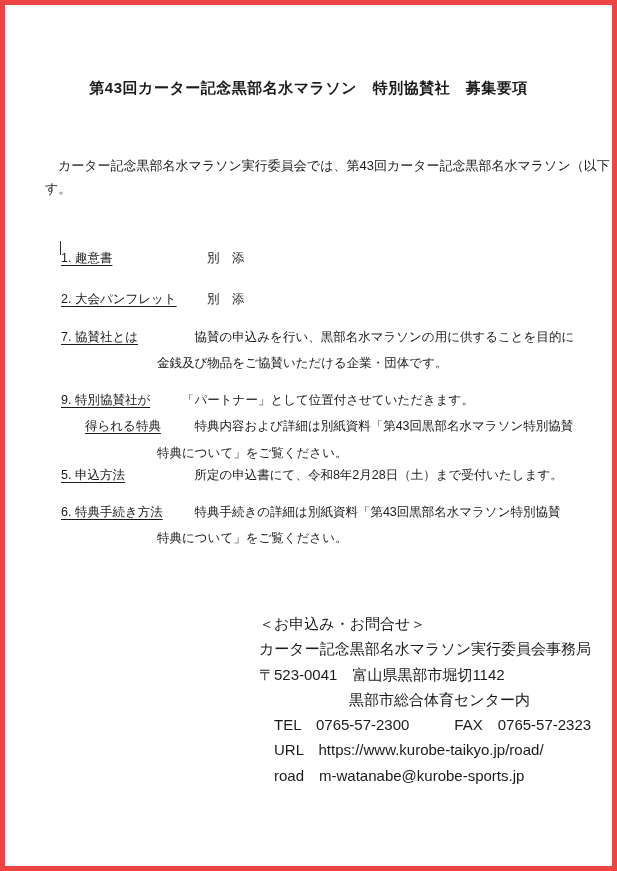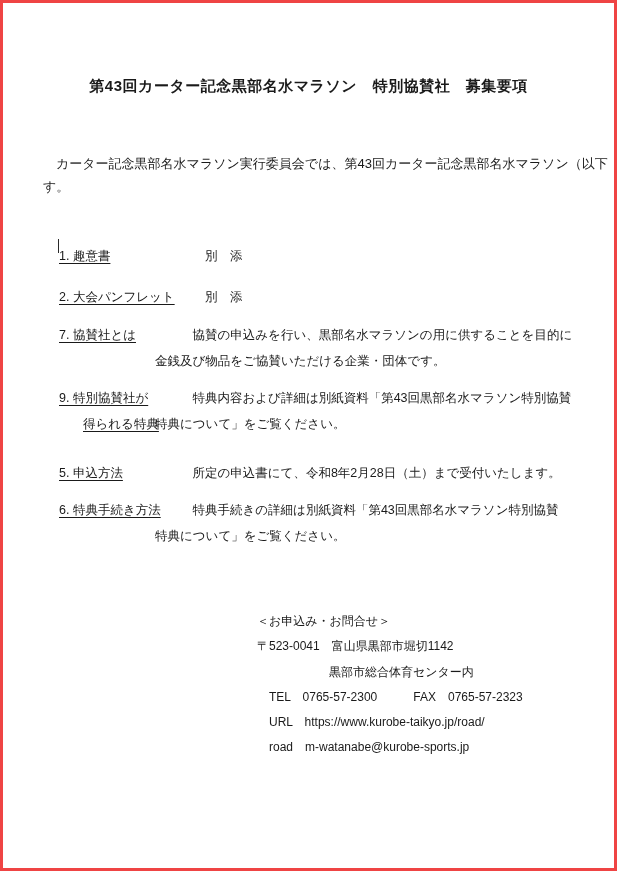--- a/index.html
+++ b/index.html
@@ -6,21 +6,21 @@
     margin: 0;
     padding: 0;
     background: #ffffff;
   }
   .page {
     position: relative;
     width: 617px;
     height: 871px;
     box-sizing: border-box;
     background: #ffffff;
-    border: 3px solid #ef4444;
+    border: 5px solid #ef4444;
     font-family: "Liberation Sans", "DejaVu Sans", sans-serif;
     color: #1a1a1a;
     overflow: hidden;
   }
   .line { white-space: pre; margin-top: 8px; }
 
   .title {
     position: absolute;
     top: 74px;
     left: 0;
@@ -73,21 +73,21 @@
     top: 236px;
     width: 1px;
     height: 14px;
     background: #2a2a2a;
   }
 
   .contact {
     position: absolute;
     top: 602px;
     left: 254px;
-    font-size: 12px;
+    font-size: 15px;
     line-height: 17.3px;
   }
 </style>
 </head>
 <body>
 
 <div class="page">
 
   <h1 class="title">第43回カーター記念黒部名水マラソン　特別協賛社　募集要項</h1>
 
@@ -125,20 +125,21 @@
       <div class="line">金銭及び物品をご協賛いただける企業・団体です。</div>
     </div>
   </section>
 
   <section class="item" style="top:378px">
     <div class="label">
       <div class="line">9. 特別協賛社が</div>
       <div class="line">得られる特典</div>
     </div>
     <div class="content">
+      <div class="line">　　「パートナー」として位置付させていただきます。</div>
       <div class="line">　　　特典内容および詳細は別紙資料「第43回黒部名水マラソン特別協賛</div>
       <div class="line">特典について」をご覧ください。</div>
     </div>
   </section>
 
   <section class="item" style="top:453px">
     <div class="label">
       <div class="line">5. 申込方法</div>
     </div>
     <div class="content">
@@ -151,20 +152,21 @@
       <div class="line">6. 特典手続き方法</div>
     </div>
     <div class="content">
       <div class="line">　　　特典手続きの詳細は別紙資料「第43回黒部名水マラソン特別協賛</div>
       <div class="line">特典について」をご覧ください。</div>
     </div>
   </section>
 
   <div class="contact">
     <div class="line">＜お申込み・お問合せ＞</div>
+    <div class="line">カーター記念黒部名水マラソン実行委員会事務局</div>
     <div class="line">〒523-0041　富山県黒部市堀切1142</div>
     <div class="line">　　　　　　黒部市総合体育センター内</div>
     <div class="line">　TEL　0765-57-2300　　　FAX　0765-57-2323</div>
     <div class="line">　URL　https://www.kurobe-taikyo.jp/road/</div>
     <div class="line">　road　m-watanabe@kurobe-sports.jp</div>
   </div>
 
 </div>
 
 </body></html>

